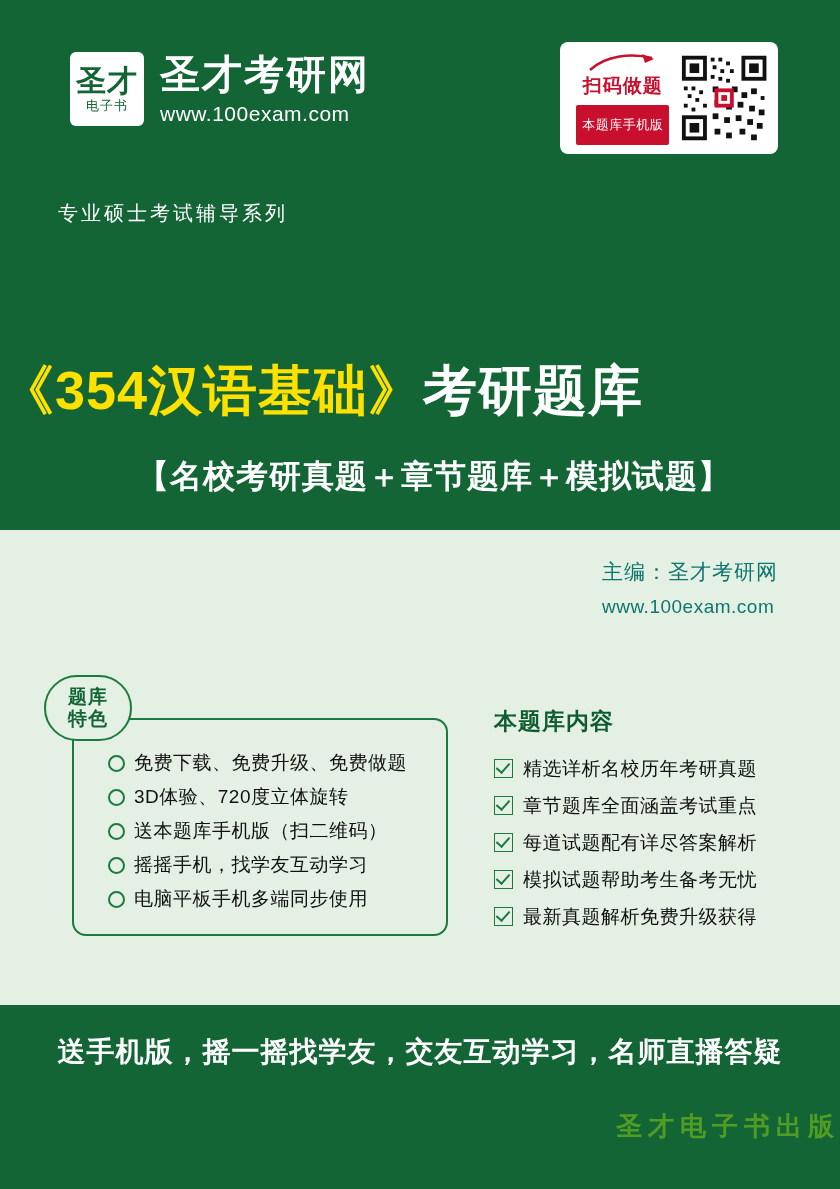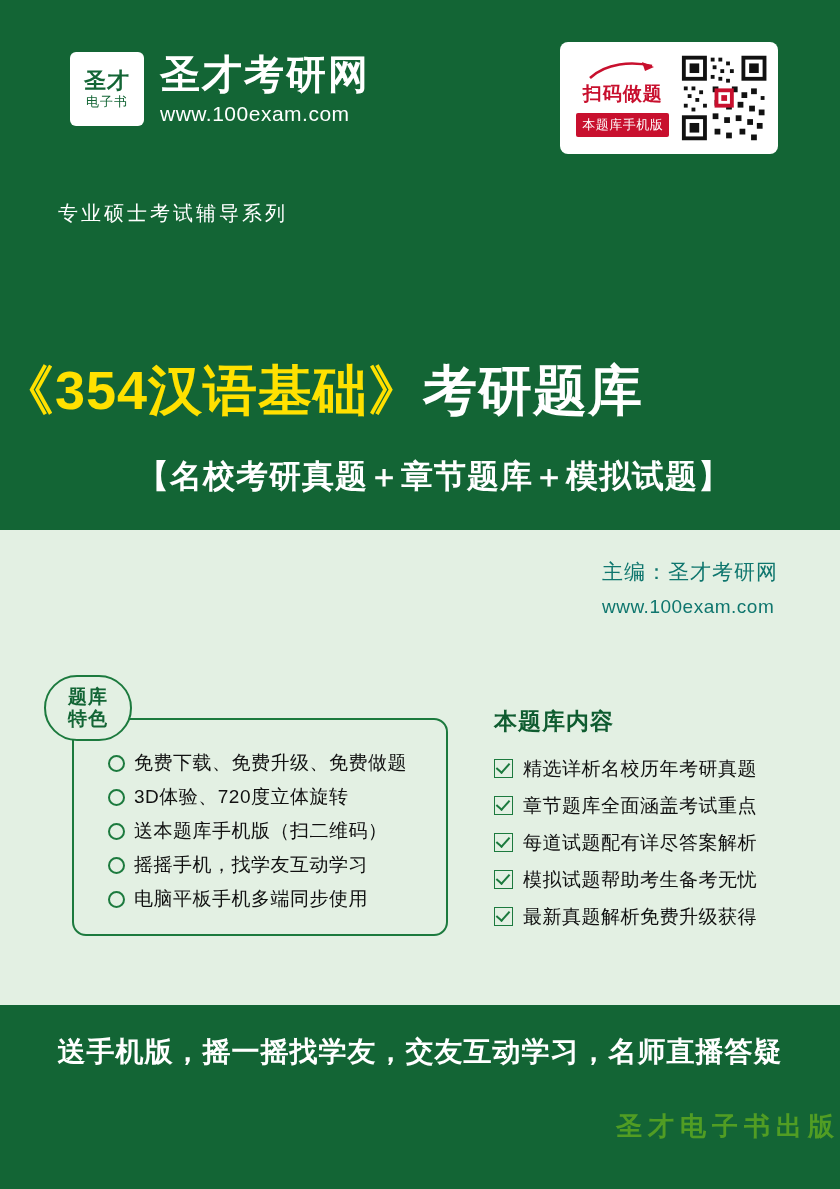--- a/index.html
+++ b/index.html
@@ -45,21 +45,21 @@
     background: #ffffff;
     border-radius: 6px;
     display: flex;
     flex-direction: column;
     align-items: center;
     justify-content: center;
     color: #136535;
     line-height: 1.05;
   }
   .logo-badge .l1 {
-    font-size: 22px;
+    font-size: 30px;
     font-weight: bold;
     letter-spacing: 1px;
   }
   .logo-badge .l2 {
     font-size: 13px;
     letter-spacing: 1px;
     margin-top: 3px;
   }
   .logo-text {
     margin-left: 16px;
@@ -110,21 +110,21 @@
     font-size: 19px;
     font-weight: bold;
     color: #c8102e;
     letter-spacing: 1px;
   }
   .qr-sub {
     margin-top: 6px;
     background: #c8102e;
     color: #ffffff;
     font-size: 13px;
-    padding: 3px 6px;
+    padding: 11px 6px;
     border-radius: 2px;
     letter-spacing: 0.5px;
   }
   .qr-code {
     width: 92px;
     height: 92px;
     margin-left: 4px;
     position: relative;
   }
 

